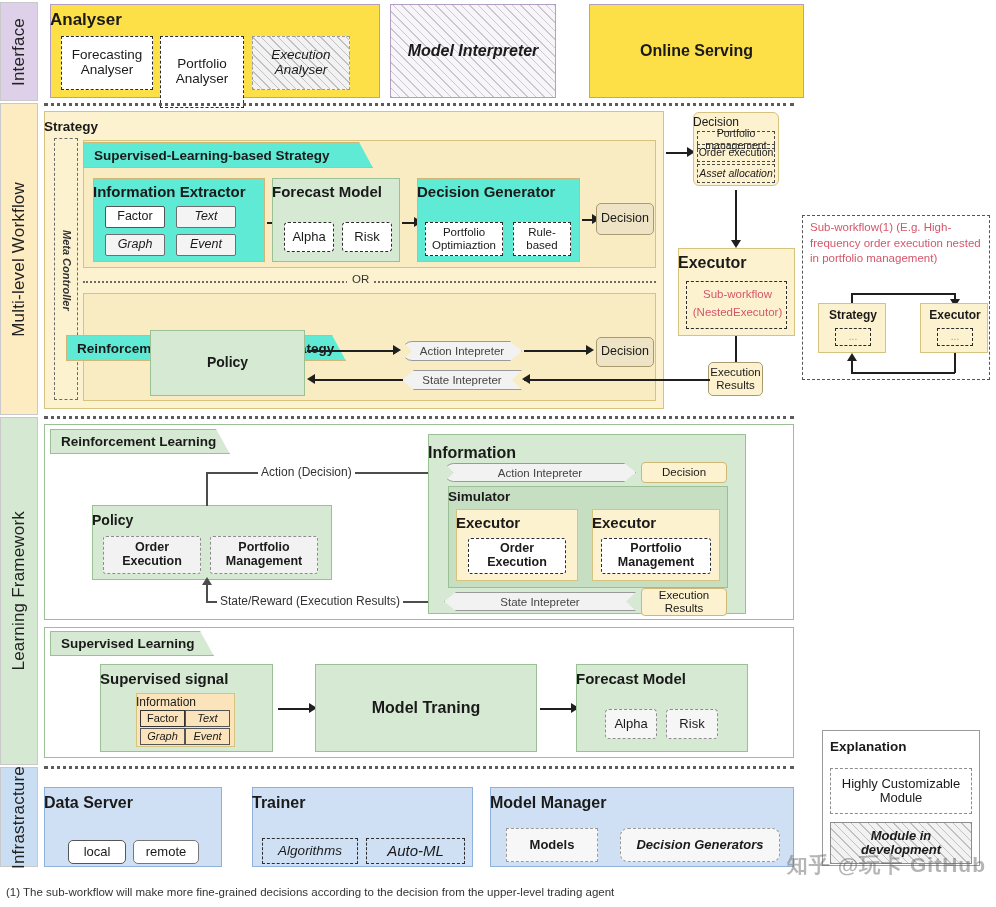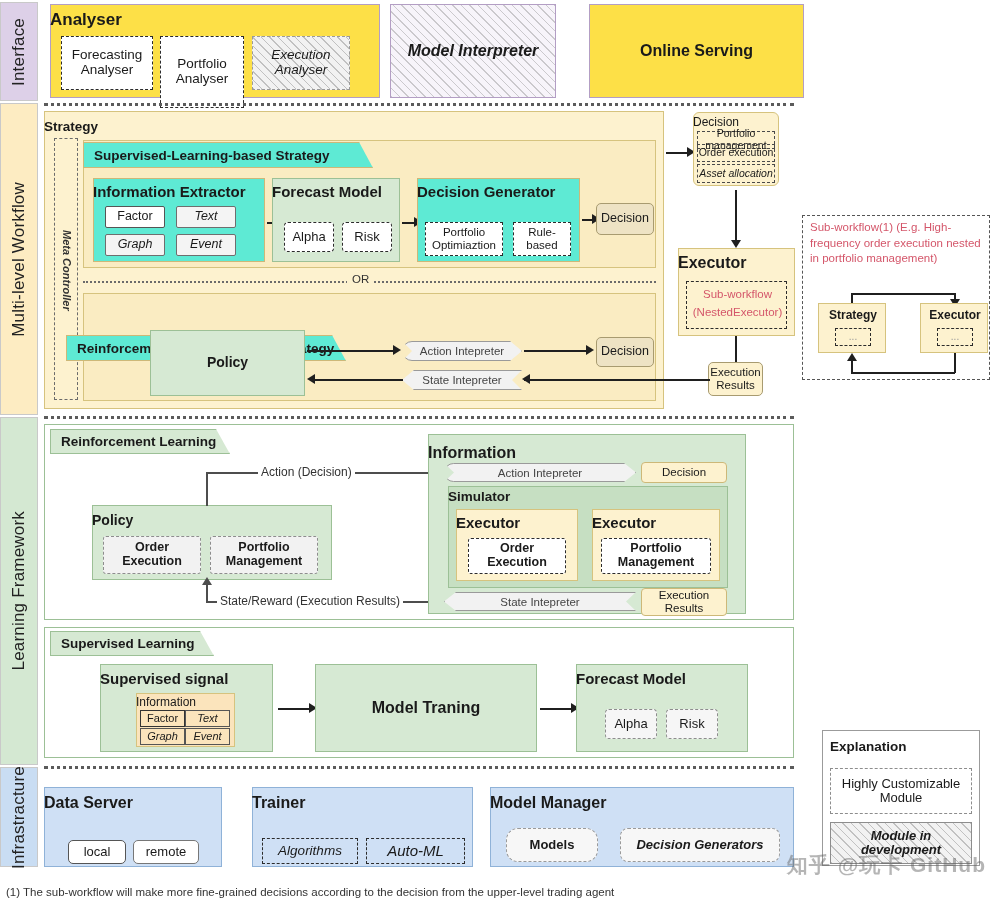--- a/index.html
+++ b/index.html
@@ -414,21 +414,21 @@
 <div class="lbl bold" style="left:252px; top:794px; width:221px; font-size:16px;">Trainer</div>
 <div class="box dashW ctr ital" style="left:262px; top:838px; width:96px; height:26px; font-size:13.5px; background:transparent;">
   <span>Algorithms</span>
 </div>
 <div class="box dashW ctr ital" style="left:366px; top:838px; width:99px; height:26px; font-size:15px; background:transparent;">
   <span>Auto-ML</span>
 </div>
 
 <div class="box blue" style="left:490px; top:787px; width:304px; height:80px;"></div>
 <div class="lbl bold" style="left:490px; top:794px; width:304px; font-size:16px;">Model Manager</div>
-<div class="box dashG stack ctr bold" style="left:506px; top:828px; width:92px; height:34px; font-size:13px; border-radius:12px; background:#f7f7f7; border:1.6px dashed #9a9a9a;">
+<div class="box dashG stack ctr bold" style="left:506px; top:828px; width:92px; height:34px; font-size:13px; border-radius:0; background:#f7f7f7; border:1.6px dashed #9a9a9a;">
   <span>Models</span>
 </div>
 <div class="box dashG stack ctr ital bold" style="left:620px; top:828px; width:160px; height:34px; font-size:13px; border-radius:8px; background:#f7f7f7; border:1.6px dashed #9a9a9a;">
   <span>Decision Generators</span>
 </div>
 
 <div class="box" style="left:822px; top:730px; width:158px; height:136px; background:#ffffff; border:1px solid #9b9b9b;"></div>
 <div class="bold" style="position:absolute; left:830px; top:739px; font-size:13.5px;">Explanation</div>
 <div class="box dashG ctr" style="left:830px; top:768px; width:142px; height:46px; font-size:13px; background:#fff;">
   <span>Highly Customizable Module</span>

